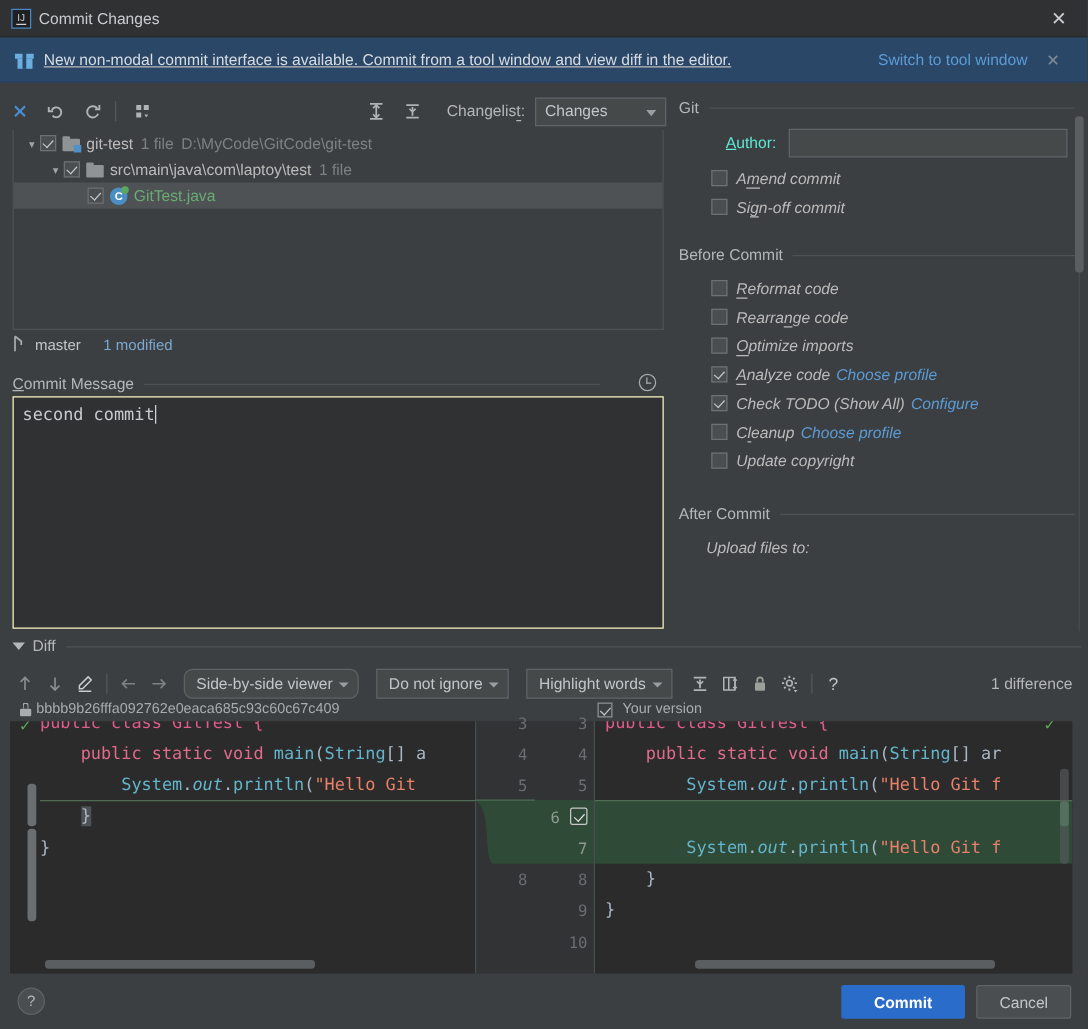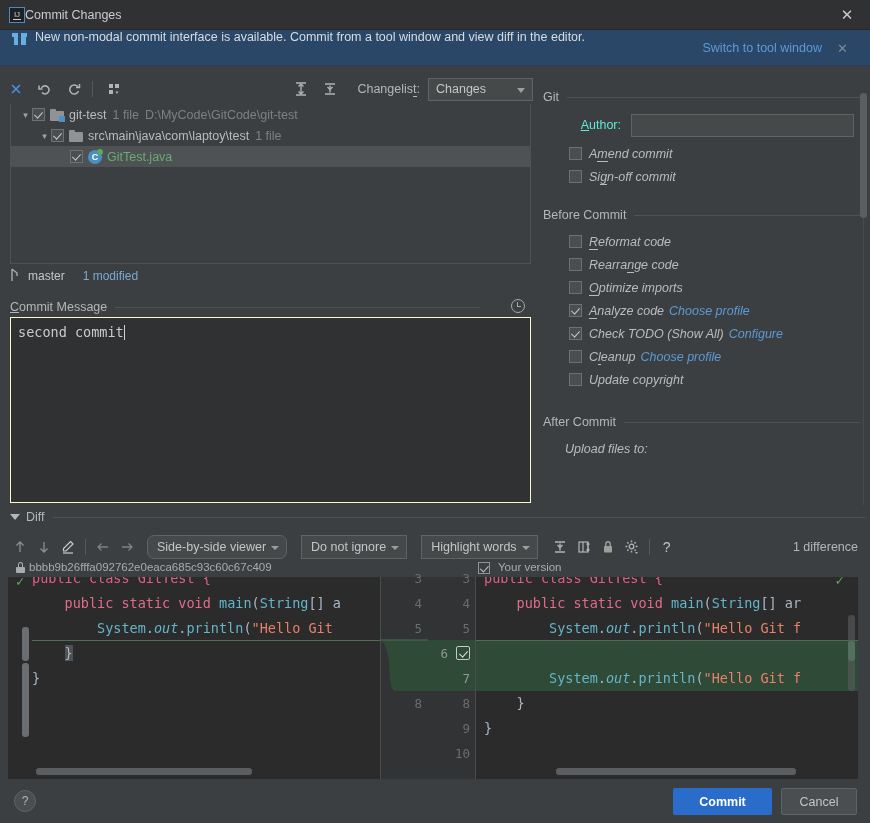--- a/index.html
+++ b/index.html
@@ -19,44 +19,45 @@
   }
 
   
   .titlebar {
     position: absolute; left: 0; top: 0; width: 870px; height: 30px;
     background: #2f3133;
     display: flex; align-items: center;
     border-bottom: 1px solid #26282a;
   }
   .tb-icon {
-    width: 16px; height: 16px; margin-left: 9px; margin-right: 0;
+    width: 16px; height: 16px; margin-left: 9px; margin-right: 6px;
     border: 1px solid #4a88c7;
     background: #1e2022;
     color: #cfd2d4; font-size: 8px; line-height: 14px; text-align: center;
     font-family: "Liberation Sans", sans-serif;
     position: relative;
   }
   .tb-icon .ul {
     position:absolute; left:3px; right:3px; bottom:2px; height:1px; background:#cfd2d4;
   }
   .tb-title { font-size: 12.5px; color: #c9ccce; }
   .tb-close {
     position: absolute; right: 0; top: 0; width: 46px; height: 30px;
     display: flex; align-items: center; justify-content: center;
     color: #c9ccce; font-size: 15px;
   }
 
   
   .banner {
     position: absolute; left: 0; top: 30px; width: 870px; height: 36px;
     background: #2b4768;
-    display: flex; 
+    display: flex; align-items: center;
     border-bottom: 1px solid #1f3category;
     border-bottom: 1px solid #26405c;
+    text-decoration: underline;
   }
   .banner-gift {
     width: 15px; height: 15px; margin-left: 12px; margin-right: 8px;
     position: relative;
   }
   .banner-gift .lid {
     position:absolute; left:0; top:3px; width:15px; height:3.5px; background:#6aaee0;
   }
   .banner-gift .box {
     position:absolute; left:1.5px; top:7px; width:12px; height:8px; background:#6aaee0;
@@ -176,21 +177,21 @@
     content:""; position:absolute; left:5px; top:6px; width:4px; height:1.2px; background:#a7abae;
   }
 
   
   .rightpanel {
     position: absolute; left: 533px; top: 73px; width: 337px; height: 432px;
     overflow: hidden;
   }
   .rp-sect {
     display: flex; align-items: center; font-size: 12.5px; color: #b4b7ba;
-    margin-top: 17px; margin-bottom: 8px; white-space: nowrap;
+    margin-top: 6px; margin-bottom: 8px; white-space: nowrap;
   }
   .rp-sect .line { flex: 1; height: 1px; background: #4e5254; margin-left: 8px; margin-right: 10px; }
   .rp-row { display: flex; align-items: center; height: 23px; margin-left: 36px; font-size: 12.5px; font-style: italic; }
   .rp-row .cbox { margin-right: 7px; }
   .lbl u { text-decoration: none; border-bottom: 1px solid #bbbbbb; }
   .blue { color: #5b9bd5; margin-left: 5px; }
   .author-row { display: flex; align-items: center; height: 26px; margin-left: 26px; margin-bottom: 4px; }
   .author-lbl { width: 62px; text-align: right; margin-right: 10px; font-size: 12.5px; color: #5eead4; }
   .author-input {
     flex: 1; height: 23px; background: #45494a; border: 1px solid #5e6365; margin-right: 16px;

